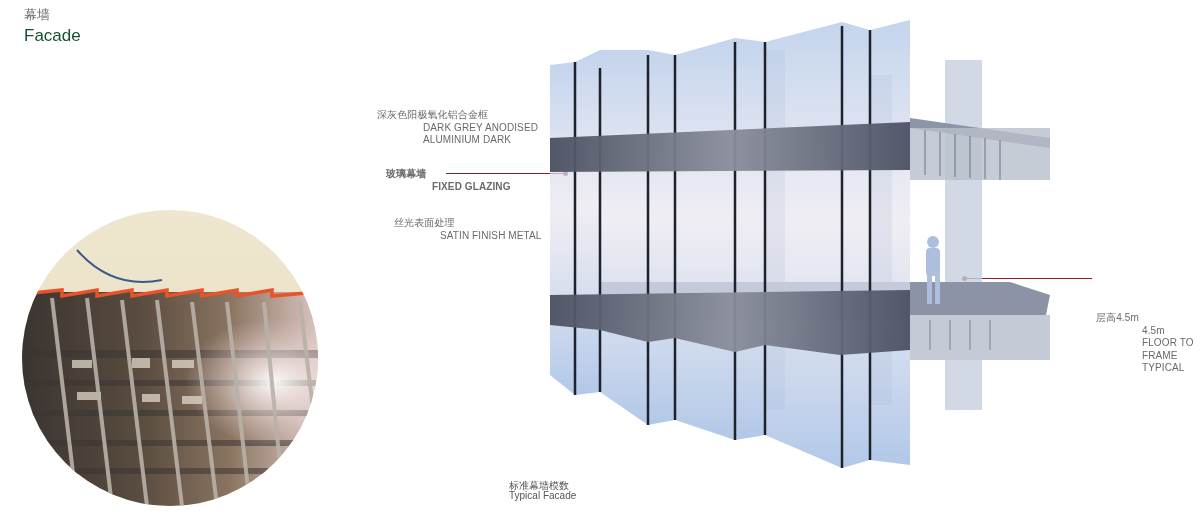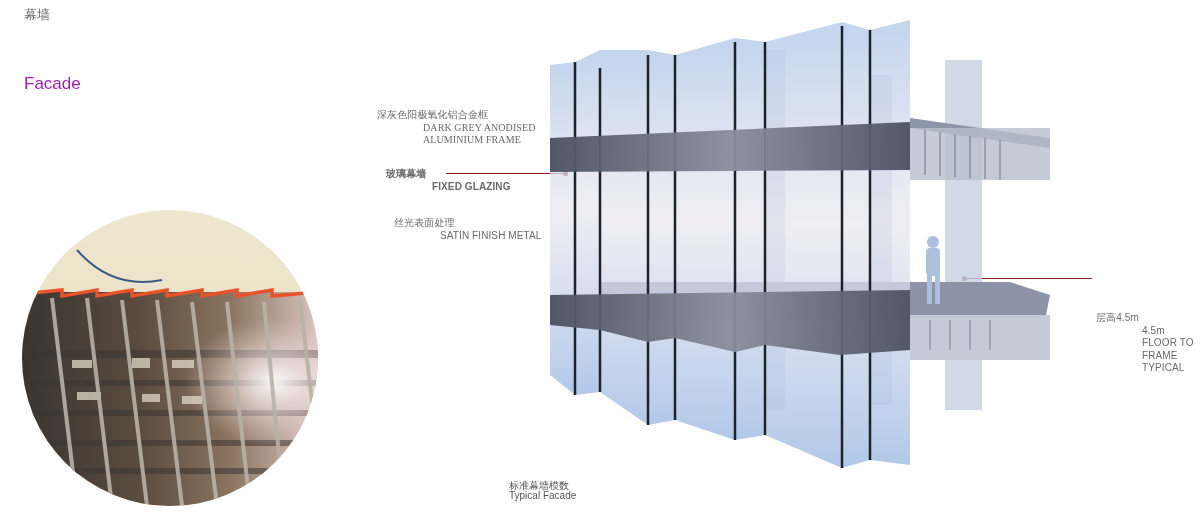--- a/index.html
+++ b/index.html
@@ -4,21 +4,21 @@
 <style>
   html, body { margin: 0; padding: 0; }
   body {
     width: 1200px; height: 517px; position: relative; overflow: hidden;
     background: #ffffff;
     font-family: "Liberation Sans", "DejaVu Sans", sans-serif;
     color: #6a6a6a;
   }
   .title-block { position: absolute; left: 24px; top: 4px; }
   .title-zh { font-size: 13px; color: #6b6b6b; line-height: 22px; }
-  .title-en { font-size: 17px; color: #a21caf; line-height: 20px; margin-top: 48px; }
+  .title-en { font-size: 17px; color: #14532d; line-height: 20px; }
 
   .photo-circle {
     position: absolute; left: 22px; top: 210px; width: 296px; height: 296px;
     border-radius: 50%; overflow: hidden;
   }
 
   .label { position: absolute; font-size: 10px; line-height: 12.5px; color: #6a6a6a; letter-spacing: 0.1px; }
   .label .zh { display: block; }
   .label .en { display: block; padding-left: 46px; }
 
@@ -81,24 +81,24 @@
       <line x1="135" y1="90" x2="160" y2="296"></line>
       <line x1="170" y1="92" x2="195" y2="296"></line>
       <line x1="205" y1="92" x2="228" y2="296"></line>
       <line x1="242" y1="92" x2="262" y2="296"></line>
       <line x1="278" y1="92" x2="296" y2="240"></line>
     </g>
     <path d="M0 84 L40 80 L40 86 L75 80 L75 86 L110 80 L110 86 L145 80 L145 86 L180 80 L180 86 L215 80 L215 86 L250 80 L250 86 L296 82" stroke="#e8532a" stroke-width="3.5" fill="none"></path>
   </svg>
 </div>
 
-<div class="label" style="left:377px; top:109px;font-family:Liberation Serif, serif;">
+<div class="label" style="left:377px; top:109px;">
   <span class="zh">深灰色阳极氧化铝合金框</span>
   <span class="en">DARK GREY ANODISED</span>
-  <span class="en">ALUMINIUM FRAME</span>
+  <span class="en">ALUMINIUM DARK</span>
 </div>
 
 <div class="label" style="left:386px; top:168px;font-weight:bold;">
   <span class="zh">玻璃幕墙</span>
   <span class="en">FIXED GLAZING</span>
 </div>
 <div class="leader" style="left:446px; top:173px; width:120px;"></div>
 <div class="leader-dot" style="left:563px; top:171px;"></div>
 
 <div class="label" style="left:394px; top:217px;">

